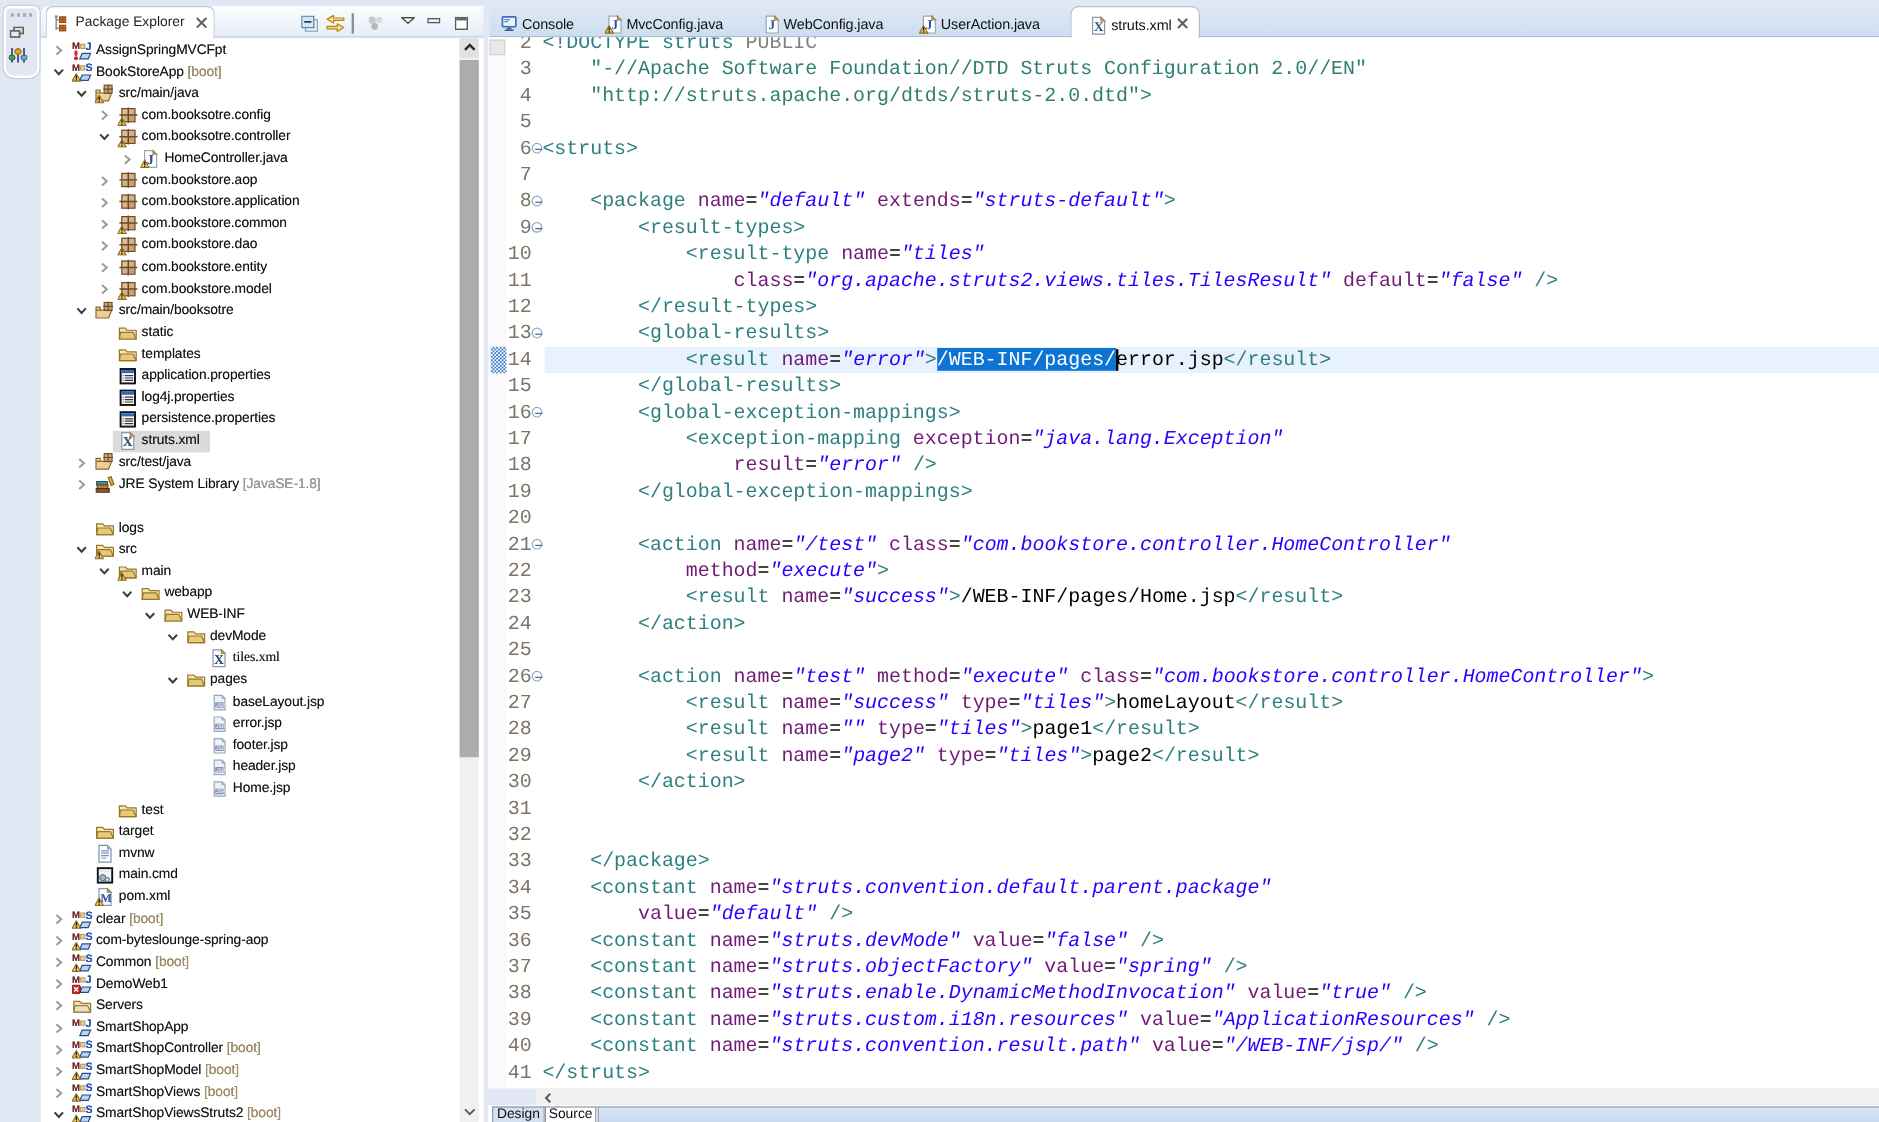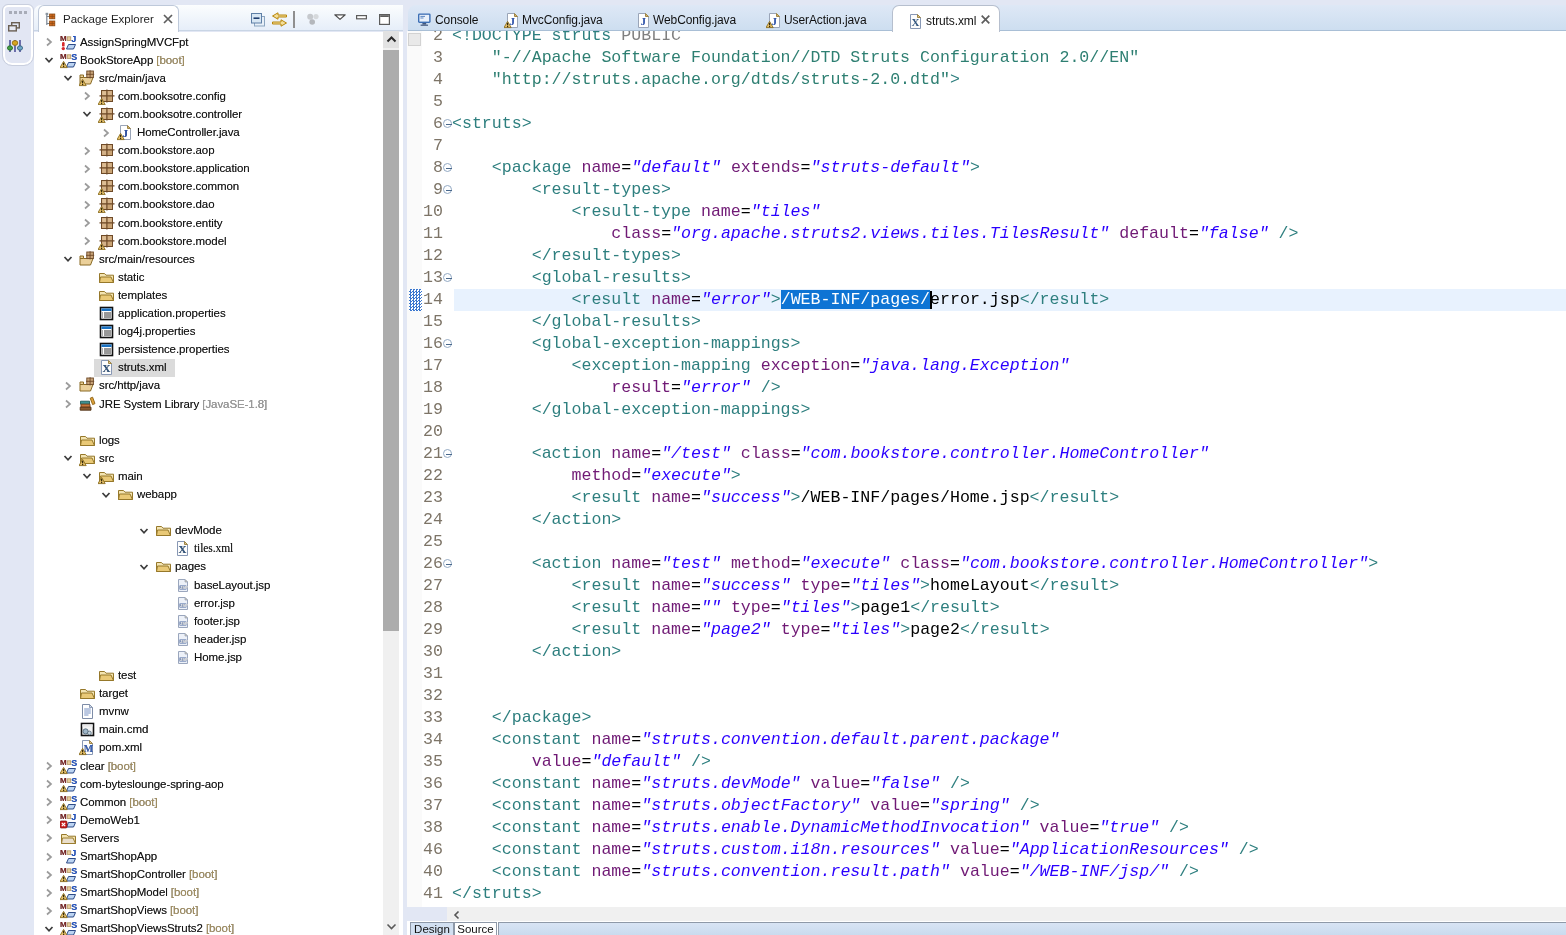--- a/index.html
+++ b/index.html
@@ -418,21 +418,21 @@
           <span class="ti" style="left:45px;">
             <svg width="18" height="17" viewBox="0 0 18 17" style="">
               <path d="M1 5 L1 14 L11.5 14 L14 7.5 L4.5 7.5 L4.5 5 Z" fill="#EBD09A" stroke="#8A6B25" stroke-width="1" stroke-linejoin="round"></path>
               <path d="M1 7.5 L4.5 7.5" stroke="#8A6B25" stroke-width="1"></path>
               <g transform="translate(6.8,0)">
                 <rect x="1" y="1" width="6.6" height="6.6" fill="#C9A478" stroke="#6E4A28" stroke-width="0.9"></rect>
                 <path d="M0.2 4.3 L8.4 4.3 M4.3 0.2 L4.3 8.4" stroke="#6E4A28" stroke-width="0.9"></path>
               </g>
             </svg>
           </span>
-          <span class="tl" style="left:65px;">src/main/resources</span>
+          <span class="tl" style="left:65px;">src/main/booksotre</span>
         </div>
 <div class="trow" style="top:236.3px;">
           <span class="ti" style="left:64px;">
             <svg width="17" height="17" viewBox="0 0 17 17" style="">
               <path d="M1.5 4.5 L6.5 4.5 L8 6.2 L15.5 6.2 L15.5 13.5 L1.5 13.5 Z" fill="#F3E4B2" stroke="#96782A" stroke-width="1" stroke-linejoin="round"></path>
               <path d="M2.5 8 L13 8 L15.5 13.5 L1.5 13.5 Z" fill="#E9C977" stroke="#96782A" stroke-width="1" stroke-linejoin="round"></path>
             </svg>
           </span>
           <span class="tl" style="left:84px;">static</span>
         </div>
@@ -498,21 +498,21 @@
           <span class="ti" style="left:45px;">
             <svg width="18" height="17" viewBox="0 0 18 17" style="">
               <path d="M1 5 L1 14 L11.5 14 L14 7.5 L4.5 7.5 L4.5 5 Z" fill="#EBD09A" stroke="#8A6B25" stroke-width="1" stroke-linejoin="round"></path>
               <path d="M1 7.5 L4.5 7.5" stroke="#8A6B25" stroke-width="1"></path>
               <g transform="translate(6.8,0)">
                 <rect x="1" y="1" width="6.6" height="6.6" fill="#C9A478" stroke="#6E4A28" stroke-width="0.9"></rect>
                 <path d="M0.2 4.3 L8.4 4.3 M4.3 0.2 L4.3 8.4" stroke="#6E4A28" stroke-width="0.9"></path>
               </g>
             </svg>
           </span>
-          <span class="tl" style="left:65px;">src/http/java</span>
+          <span class="tl" style="left:65px;">src/test/java</span>
         </div>
 <div class="trow" style="top:363.0px;">
           <span class="tc" style="left:29px;">
             <svg width="10" height="10" viewBox="0 0 10 10" style="">
               <path d="M3 1.5 L7 5 L3 8.5" fill="none" stroke="#9B9B9B" stroke-width="1.7"></path>
             </svg>
           </span>
           <span class="ti" style="left:45px;">
             <svg width="17" height="17" viewBox="0 0 17 17" style="">
               <path d="M11.2 2.2 L13.6 1.2 L16 7.6 L13.6 8.6 Z" fill="#E0A33C" stroke="#8A5F10" stroke-width="0.9"></path>
@@ -576,20 +576,34 @@
               <path d="M1.5 3 L5 6.8 L8.5 3" fill="none" stroke="#3C3C3C" stroke-width="1.7"></path>
             </svg>
           </span>
           <span class="ti" style="left:83px;">
             <svg width="17" height="17" viewBox="0 0 17 17" style="">
               <path d="M1.5 4.5 L6.5 4.5 L8 6.2 L15.5 6.2 L15.5 13.5 L1.5 13.5 Z" fill="#F3E4B2" stroke="#96782A" stroke-width="1" stroke-linejoin="round"></path>
               <path d="M2.5 8 L13 8 L15.5 13.5 L1.5 13.5 Z" fill="#E9C977" stroke="#96782A" stroke-width="1" stroke-linejoin="round"></path>
             </svg>
           </span>
           <span class="tl" style="left:103px;">webapp</span>
+        </div>
+<div class="trow" style="top:471.6px;">
+          <span class="tc" style="left:86px;">
+            <svg width="10" height="10" viewBox="0 0 10 10" style="">
+              <path d="M1.5 3 L5 6.8 L8.5 3" fill="none" stroke="#3C3C3C" stroke-width="1.7"></path>
+            </svg>
+          </span>
+          <span class="ti" style="left:102px;">
+            <svg width="17" height="17" viewBox="0 0 17 17" style="">
+              <path d="M1.5 4.5 L6.5 4.5 L8 6.2 L15.5 6.2 L15.5 13.5 L1.5 13.5 Z" fill="#F3E4B2" stroke="#96782A" stroke-width="1" stroke-linejoin="round"></path>
+              <path d="M2.5 8 L13 8 L15.5 13.5 L1.5 13.5 Z" fill="#E9C977" stroke="#96782A" stroke-width="1" stroke-linejoin="round"></path>
+            </svg>
+          </span>
+          <span class="tl" style="left:122px;">WEB-INF</span>
         </div>
 <div class="trow" style="top:489.7px;">
           <span class="tc" style="left:105px;">
             <svg width="10" height="10" viewBox="0 0 10 10" style="">
               <path d="M1.5 3 L5 6.8 L8.5 3" fill="none" stroke="#3C3C3C" stroke-width="1.7"></path>
             </svg>
           </span>
           <span class="ti" style="left:121px;">
             <svg width="17" height="17" viewBox="0 0 17 17" style="">
               <path d="M1.5 4.5 L6.5 4.5 L8 6.2 L15.5 6.2 L15.5 13.5 L1.5 13.5 Z" fill="#F3E4B2" stroke="#96782A" stroke-width="1" stroke-linejoin="round"></path>
@@ -1049,21 +1063,21 @@
 <div class="ln" style="top:588px;">29</div>
 <div class="ln" style="top:610px;">30</div>
 <div class="ln" style="top:632px;">31</div>
 <div class="ln" style="top:654px;">32</div>
 <div class="ln" style="top:676px;">33</div>
 <div class="ln" style="top:698px;">34</div>
 <div class="ln" style="top:720px;">35</div>
 <div class="ln" style="top:742px;">36</div>
 <div class="ln" style="top:764px;">37</div>
 <div class="ln" style="top:786px;">38</div>
-<div class="ln" style="top:808px;">46</div>
+<div class="ln" style="top:808px;">39</div>
 <div class="ln" style="top:830px;">40</div>
 <div class="ln" style="top:852px;">41</div>
     </div>
     <div id="foldcol">
 <div class="fold" style="top:87.5px;">
             <span></span>
           </div>
 <div class="fold" style="top:131.5px;">
             <span></span>
           </div>

